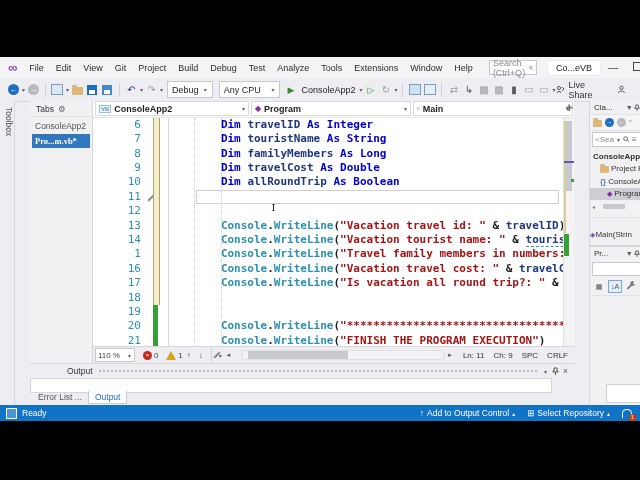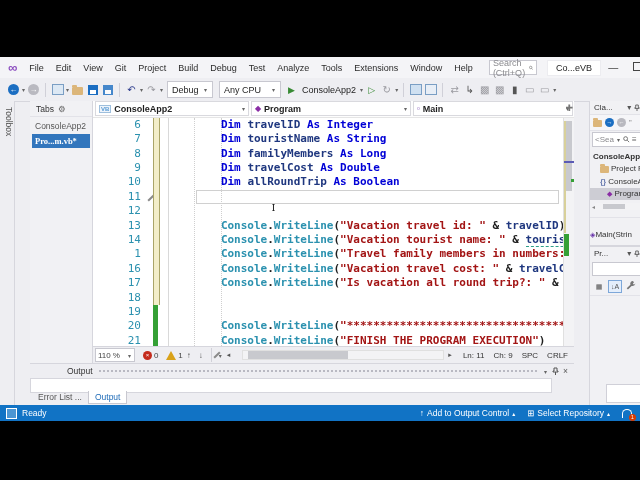--- a/index.html
+++ b/index.html
@@ -232,20 +232,32 @@
         </span>
       <span class="tbsep"></span>
       <span class="tbi gray">⇄</span>
       <span class="tbi" style="color:#555;">↳</span>
       <span class="tbi gray">▩</span>
       <span class="tbi gray">▩</span>
       <span class="tbi" style="color:#555;">▮</span>
       <span class="tbi gray">▭</span>
       <span class="tbi gray">▭</span>
       <span class="chev">▾</span>
+      <span id="liveshare">
+        <svg width="9" height="9" viewBox="0 0 9 9" style="margin-right:3px;">
+            <circle cx="3" cy="3" r="1.6" fill="none" stroke="#555"></circle>
+            <path d="M1 8c0-2 4-2 4 0" fill="none" stroke="#555"></path>
+            <path d="M6 2l2 2-2 2" fill="none" stroke="#555"></path>
+          </svg>
+        <span>Live Share</span>
+        <svg width="9" height="9" viewBox="0 0 9 9" style="margin-left:6px;">
+            <circle cx="4.5" cy="2.8" r="1.7" fill="none" stroke="#555"></circle>
+            <path d="M1.5 8c0-2.5 6-2.5 6 0" fill="none" stroke="#555"></path>
+          </svg>
+      </span>
     </div>
 
     <div id="main">
 
       <div class="vstrip">
         <div class="vtext">Toolbox</div>
       </div>
 
       <div id="midcol">
         <div id="editorrow">

